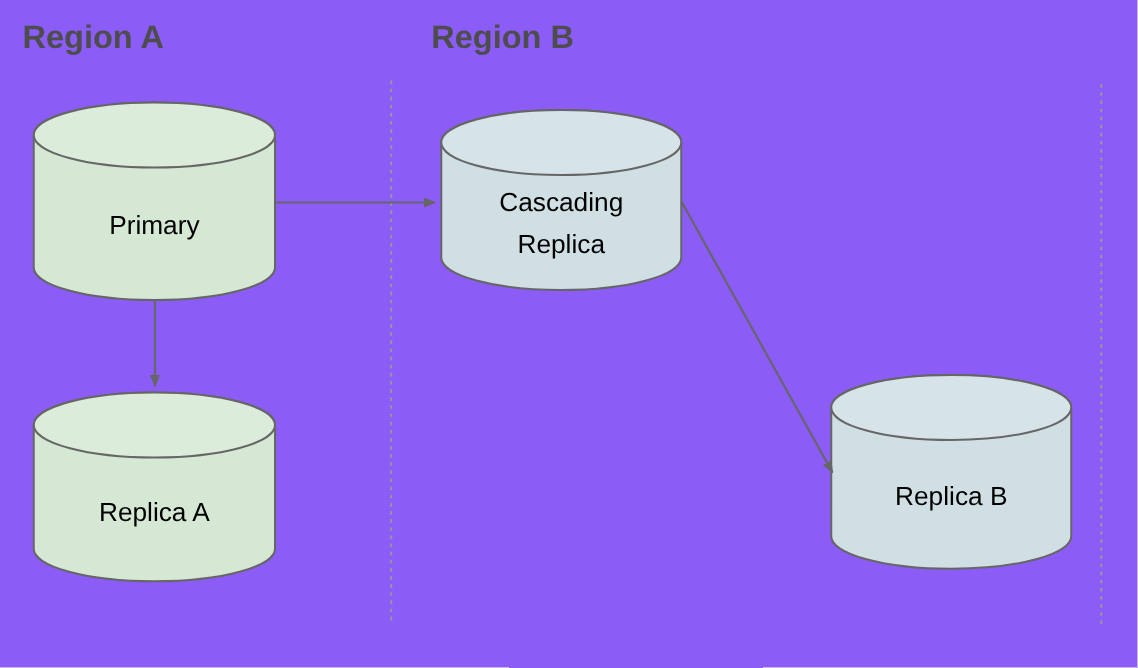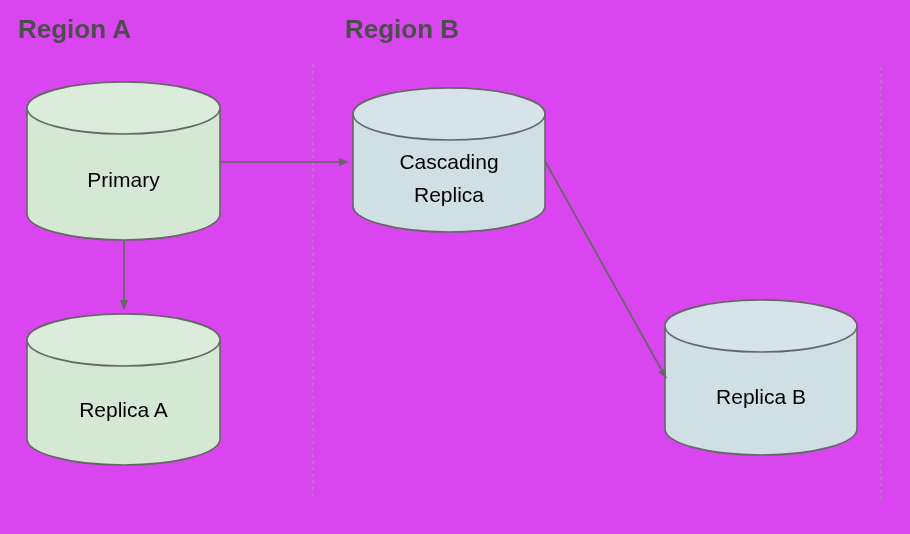--- a/index.html
+++ b/index.html
@@ -11,21 +11,21 @@
   body {
     width: 910px;
     height: 534px;
     overflow: hidden;
     font-family: "Liberation Sans", "DejaVu Sans", sans-serif;
   }
   #diagram-root {
     position: relative;
     width: 910px;
     height: 534px;
-    background: #d946ef;
+    background: #8b5cf6;
   }
   #diagram-svg {
     position: absolute;
     top: 0;
     left: 0;
     width: 910px;
     height: 534px;
     display: block;
   }
   .region-title {

